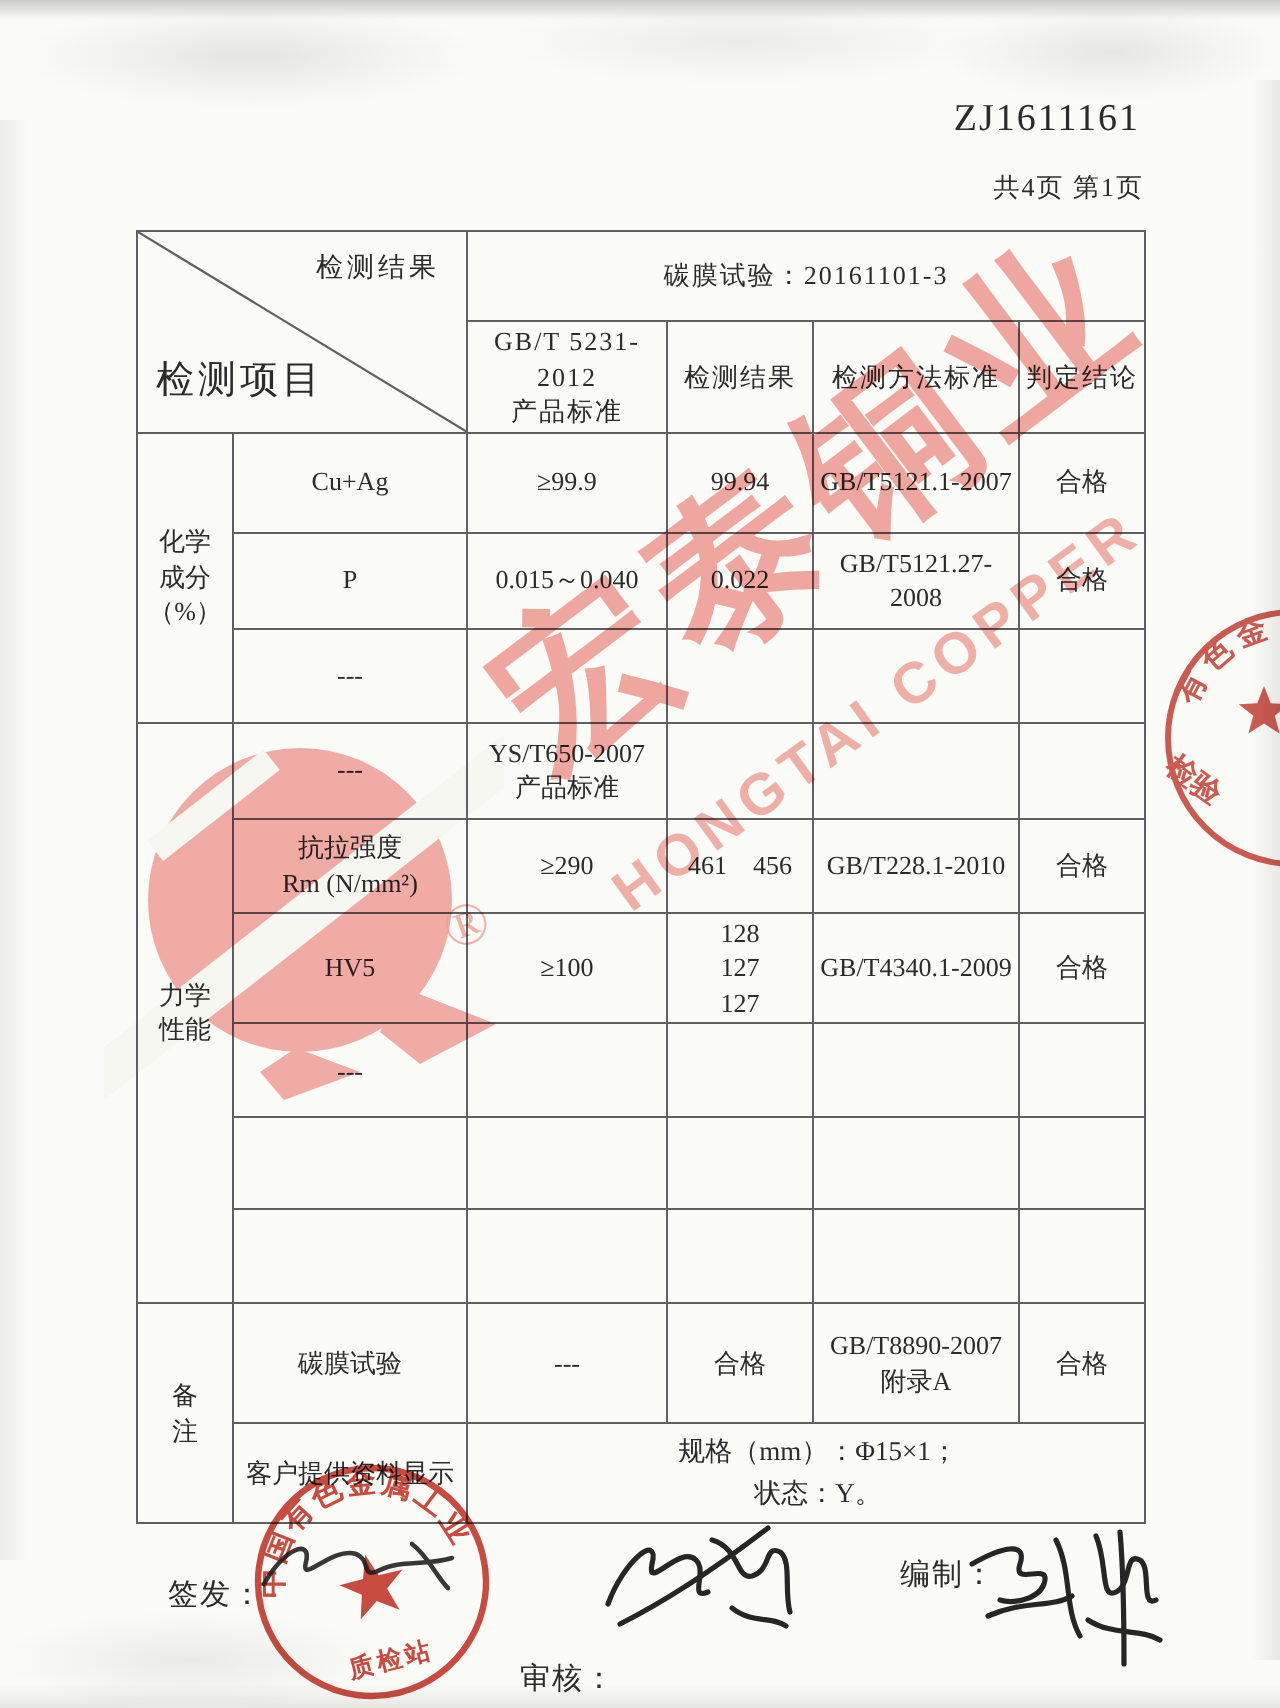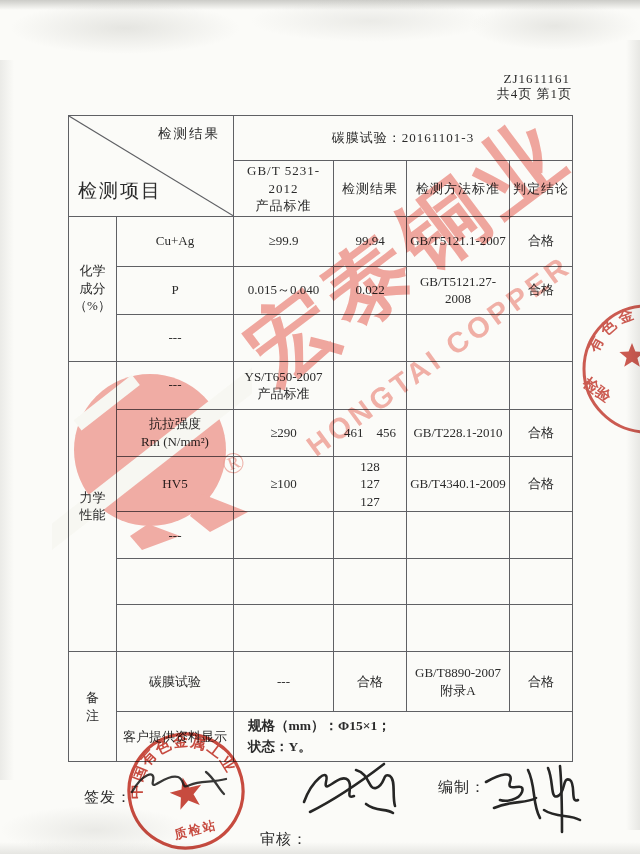--- a/index.html
+++ b/index.html
@@ -19,28 +19,28 @@
   #sh-top2{left:250px;top:0;width:240px;height:42px;background:radial-gradient(closest-side,rgba(178,178,172,.22),rgba(178,178,172,0));}
   #sh-top3{left:470px;top:2px;width:170px;height:48px;background:radial-gradient(closest-side,rgba(172,172,165,.26),rgba(172,172,165,0));}
   #sh-left{left:0;top:60px;width:14px;height:720px;background:linear-gradient(90deg,rgba(185,185,180,.25),rgba(185,185,180,0));}
   #sh-right{left:626px;top:40px;width:14px;height:790px;background:linear-gradient(270deg,rgba(185,185,180,.30),rgba(185,185,180,0));}
   #sh-bottom{left:0;top:842px;width:640px;height:12px;background:linear-gradient(0deg,rgba(180,180,175,.30),rgba(180,180,175,0));}
   #sh-corner{left:0;top:806px;width:190px;height:48px;background:radial-gradient(closest-side,rgba(182,182,176,.25),rgba(182,182,176,0));}
 
   
   #title{position:absolute;left:0;top:54px;width:640px;text-align:center;
     font-size:21px;font-weight:bold;letter-spacing:2px;color:#222;}
-  #report-no{position:absolute;right:70px;top:71px;font-size:13px;letter-spacing:1px;}
+  #report-no{position:absolute;right:70px;top:49px;font-size:19px;letter-spacing:1px;}
   #pagination{position:absolute;right:68px;top:85px;font-size:13px;letter-spacing:1px;}
 
   
   #tbl{position:absolute;left:68px;top:115px;width:504px;border-collapse:collapse;table-layout:fixed;}
   #tbl td{border:1px solid #5f6064;text-align:center;vertical-align:middle;
     font-size:13px;line-height:1.35;white-space:pre-line;padding:1px 2px;overflow:hidden;}
-  #tbl td.left{text-align:left;padding-left:14px;font-weight:bold;}
+  #tbl td.left{text-align:center;padding-left:14px;}
   td.corner{position:relative;padding:0;}
   .corner-svg{position:absolute;left:0;top:0;width:100%;height:100%;}
   .corner-top{position:absolute;right:13px;top:9px;font-size:13.5px;letter-spacing:2px;}
   .corner-bot{position:absolute;left:9px;bottom:12px;font-size:19px;letter-spacing:2px;}
   .sampleno{font-size:14px;letter-spacing:1px;}
   .hdr{font-size:13.5px;letter-spacing:1px;margin-top:47px;}
   .tight{line-height:1.18;}
 
   
   #watermark{position:absolute;left:0;top:0;width:640px;height:854px;pointer-events:none;
@@ -56,21 +56,21 @@
 
   
   .stamp{position:absolute;mix-blend-mode:multiply;z-index:6;pointer-events:none;}
   #stamp-main{left:120px;top:725px;opacity:.92;}
   #stamp-edge{left:574px;top:293px;opacity:.88;}
 
   
   .sig-label{position:absolute;font-size:15px;letter-spacing:1px;z-index:4;}
   #lbl-sign{left:84px;top:788px;}
   #lbl-review{left:260px;top:830px;}
-  #lbl-prepare{left:438px;top:778px;}
+  #lbl-prepare{left:450px;top:778px;}
   .sig{position:absolute;z-index:7;}
 </style>
 </head>
 <body>
 
 <div id="page">
 
   <div class="shadow" id="sh-topline"></div>
   <div class="shadow" id="sh-top1"></div>
   <div class="shadow" id="sh-top2"></div>

